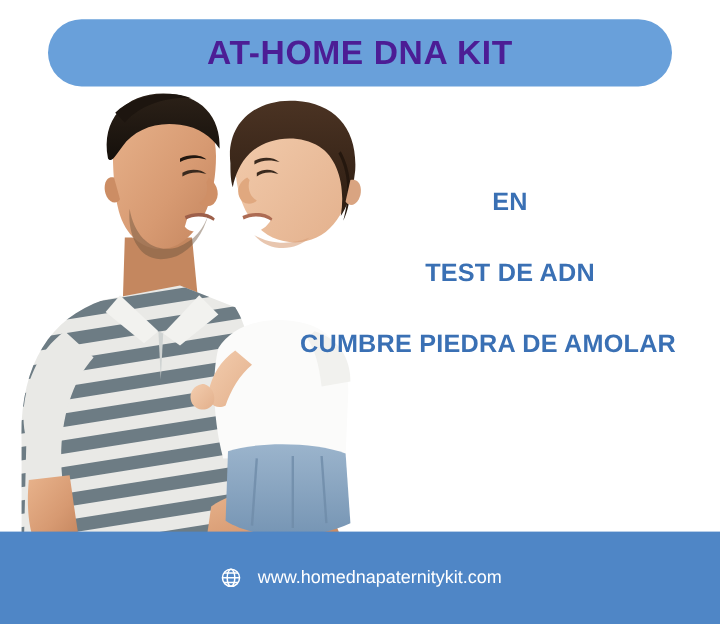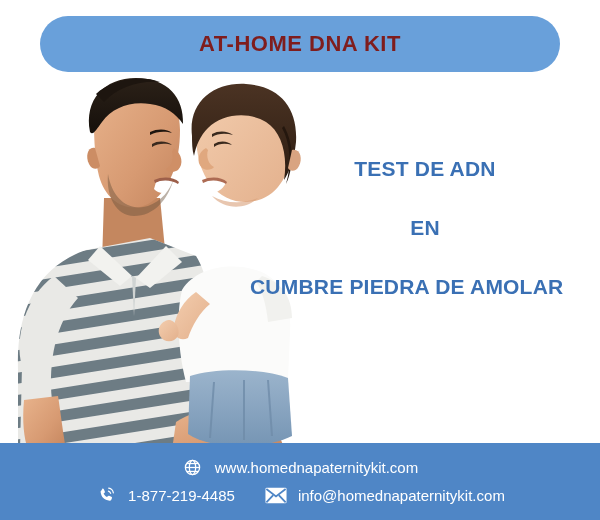--- a/index.html
+++ b/index.html
@@ -27,22 +27,22 @@
     width: 520px;
     height: 56px;
     background: #69a0da;
     border-radius: 28px;
     display: flex;
     align-items: center;
     justify-content: center;
     z-index: 5;
   }
   .header-pill-text {
-    color: #7f1d1d;
-    font-size: 22px;
+    color: #4c1d95;
+    font-size: 28px;
     font-weight: bold;
     letter-spacing: 0.5px;
     line-height: 1;
     white-space: nowrap;
   }
 
   
   .photo {
     position: absolute;
     left: 0;
@@ -238,60 +238,37 @@
         <path d="M212 126 C226 134 244 134 258 128 C246 140 224 140 212 126 Z" fill="#d9a07a" opacity="0.6"></path>
       </g>
     </svg>
   </div>
 
   <div class="header-pill">
     <span class="header-pill-text">AT-HOME DNA KIT</span>
   </div>
 
   <div class="headline">
+    <div class="headline-line l2">EN</div>
     <div class="headline-line l1">TEST DE ADN</div>
-    <div class="headline-line l2">EN</div>
     <div class="headline-line l3">CUMBRE PIEDRA DE AMOLAR</div>
   </div>
 
   <div class="footer">
 
     <div class="footer-row">
       <div class="footer-item">
         <span class="footer-icon">
           <svg width="19" height="19" viewBox="0 0 24 24" fill="none" stroke="#ffffff" stroke-width="1.6">
             <circle cx="12" cy="12" r="9"></circle>
             <ellipse cx="12" cy="12" rx="4" ry="9"></ellipse>
             <line x1="3" y1="12" x2="21" y2="12"></line>
             <line x1="4.6" y1="7" x2="19.4" y2="7"></line>
             <line x1="4.6" y1="17" x2="19.4" y2="17"></line>
           </svg>
         </span>
         <span class="footer-text">www.homednapaternitykit.com</span>
       </div>
     </div>
 
-    <div class="footer-row">
-      <div class="footer-item">
-        <span class="footer-icon">
-          <svg width="20" height="20" viewBox="0 0 24 24">
-            <path d="M7.6 3.2c.7-.3 1.5 0 1.8.7l1.2 2.6c.3.6.1 1.4-.5 1.8l-1 .7c.8 1.9 2.3 3.4 4.2 4.2l.7-1c.4-.6 1.2-.8 1.8-.5l2.6 1.2c.7.3 1 1.1.7 1.8l-.9 2c-.3.7-1 1.1-1.8 1C9.8 17 6.4 13.6 5.5 7.3c-.1-.8.3-1.5 1-1.8z" fill="#ffffff"></path>
-            <path d="M15.2 2.6c2.9.5 5.1 2.7 5.6 5.6" stroke="#ffffff" stroke-width="1.4" fill="none" stroke-linecap="round"></path>
-            <path d="M14.9 6.1c1.3.4 2.3 1.4 2.7 2.7" stroke="#ffffff" stroke-width="1.4" fill="none" stroke-linecap="round"></path>
-          </svg>
-        </span>
-        <span class="footer-text">1-877-219-4485</span>
-      </div>
-
-      <div class="footer-item">
-        <span class="footer-icon">
-          <svg width="22" height="17" viewBox="0 0 24 18">
-            <rect x="0.5" y="0.5" width="23" height="17" rx="1.5" fill="#ffffff"></rect>
-            <path d="M1.5 2 L12 10 L22.5 2" fill="none" stroke="#4f86c6" stroke-width="2"></path>
-            <path d="M1.5 16.5 L9 8.5 M22.5 16.5 L15 8.5" fill="none" stroke="#4f86c6" stroke-width="2"></path>
-          </svg>
-        </span>
-        <span class="footer-text">info@homednapaternitykit.com</span>
-      </div>
-    </div>
 
   </div>
 </div>
 
 </body></html>

